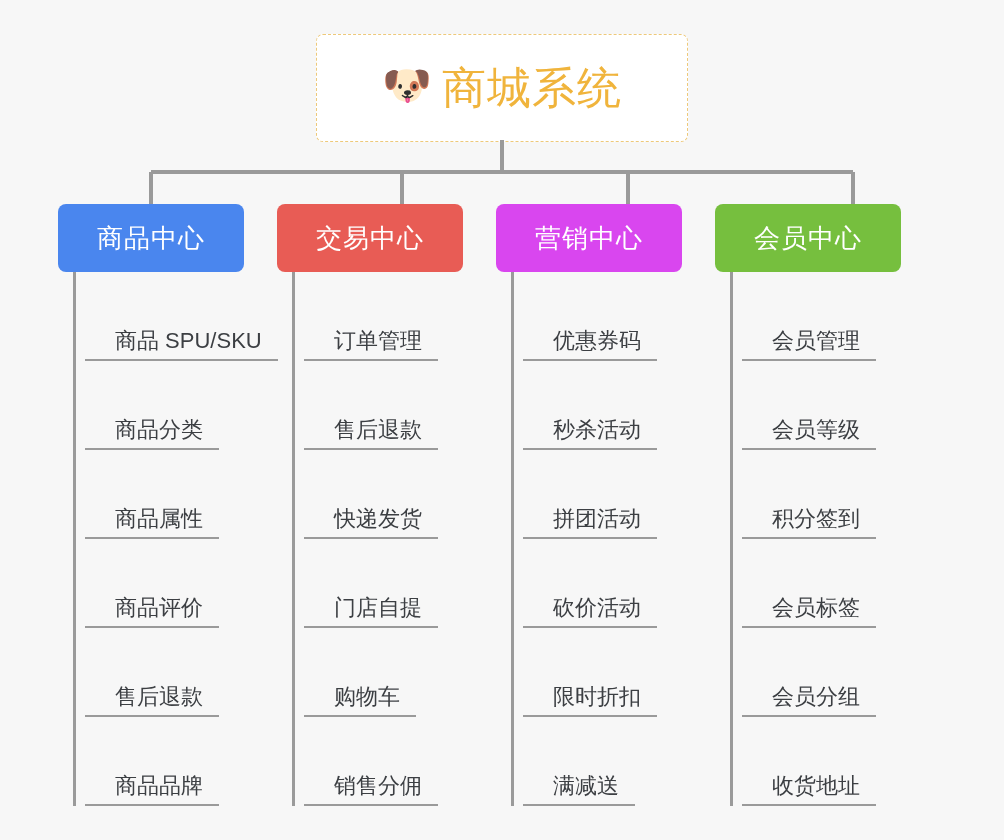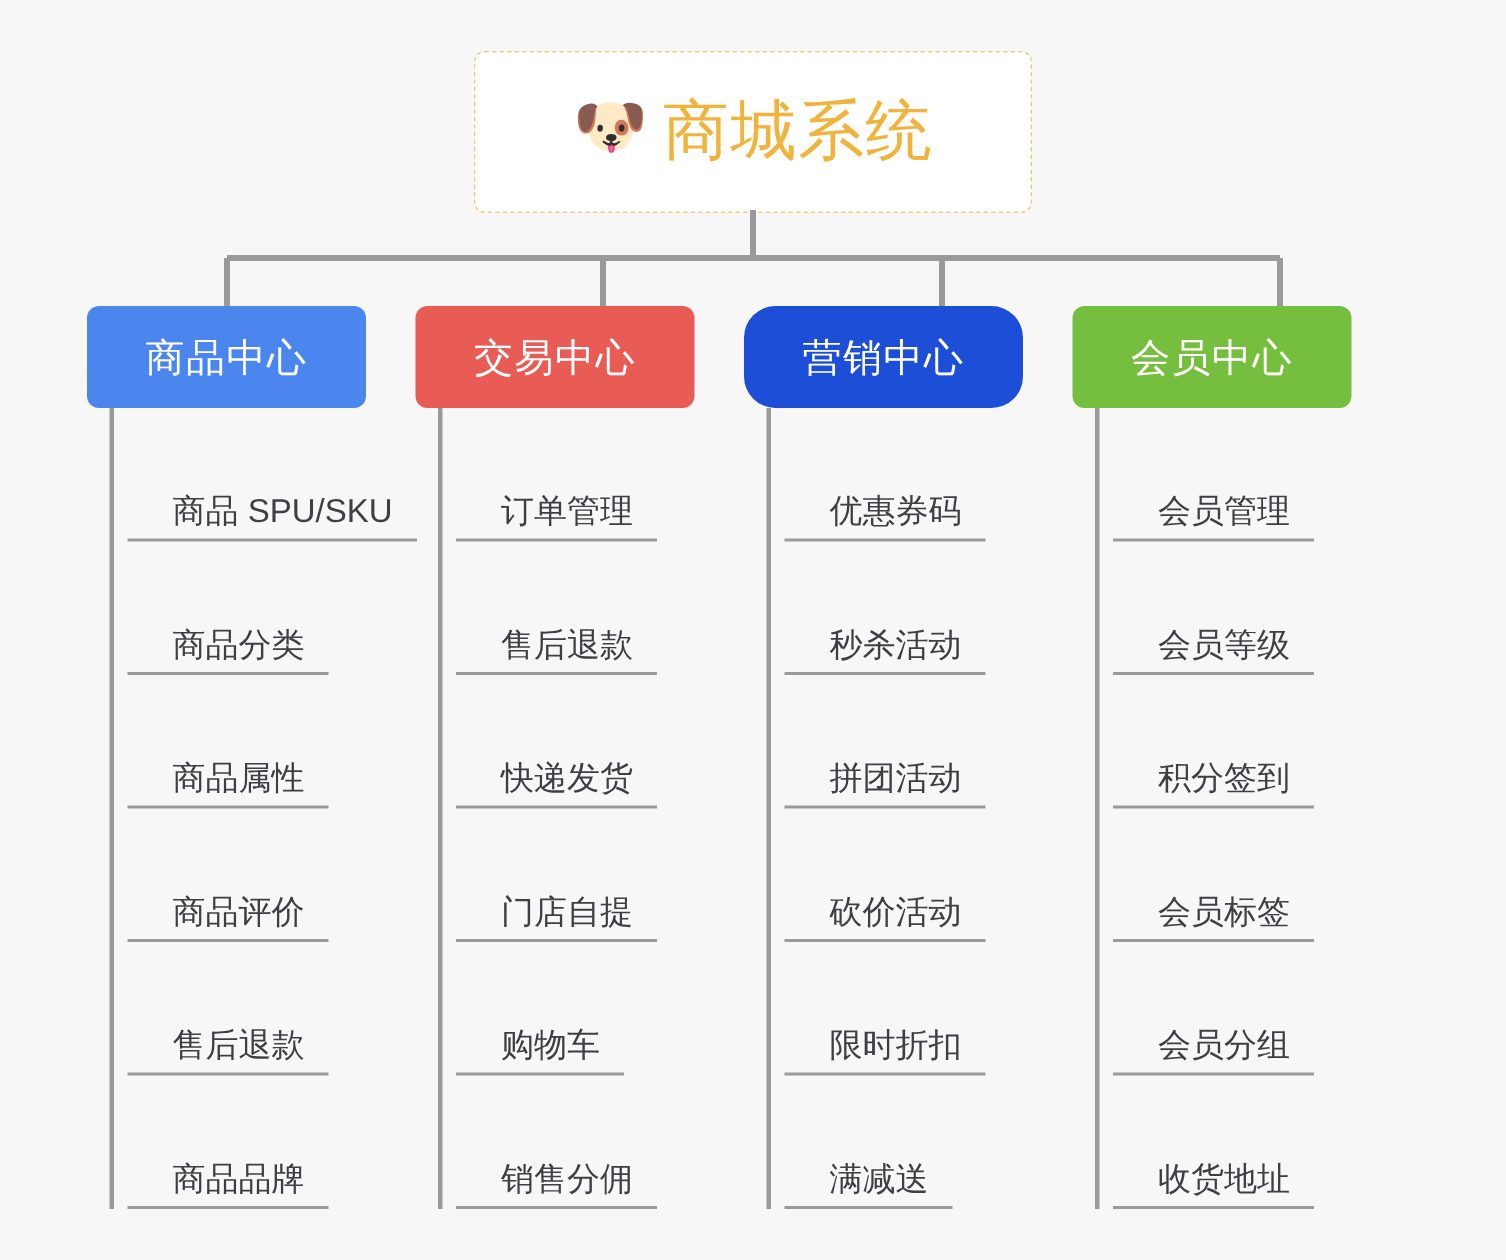--- a/index.html
+++ b/index.html
@@ -94,21 +94,21 @@
     display: flex;
     align-items: center;
     justify-content: center;
     color: #ffffff;
     font-size: 26px;
     letter-spacing: 1px;
     line-height: 1;
   }
   .cat-blue   { background: #4a86ee; }
   .cat-red    { background: #e85c55; }
-  .cat-orange { background: #1d4ed8; border-radius: 21px; }
+  .cat-orange { background: #d946ef; }
   .cat-green  { background: #76bf3e; }
 
   
   .leaf-list {
     position: relative;
     margin-left: 15px;
     padding-left: 0;
     margin-top: 0;
   }
   .spine {

